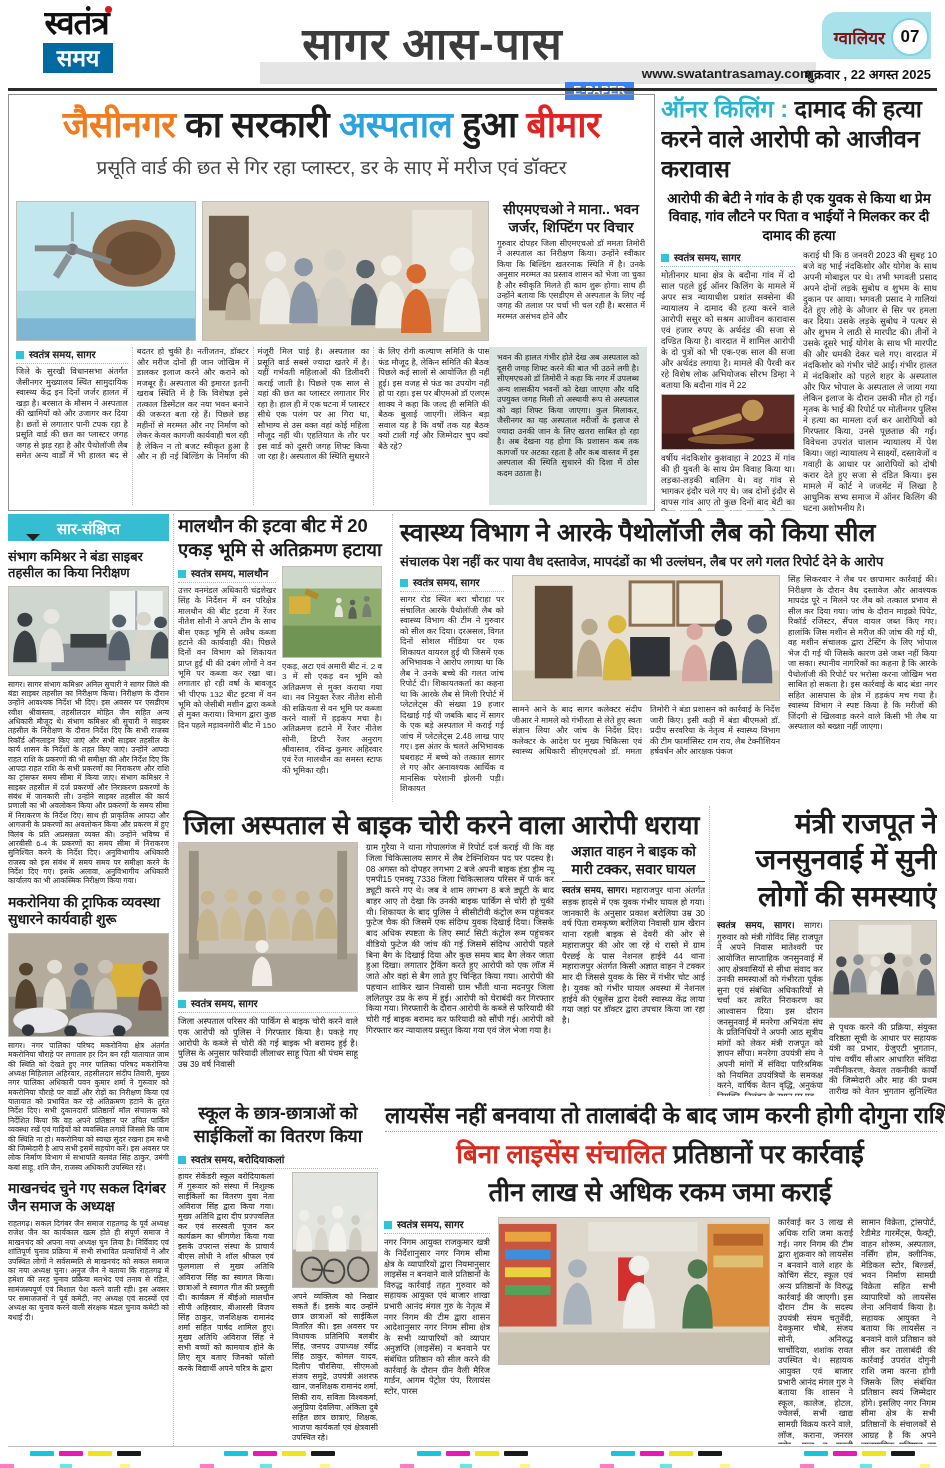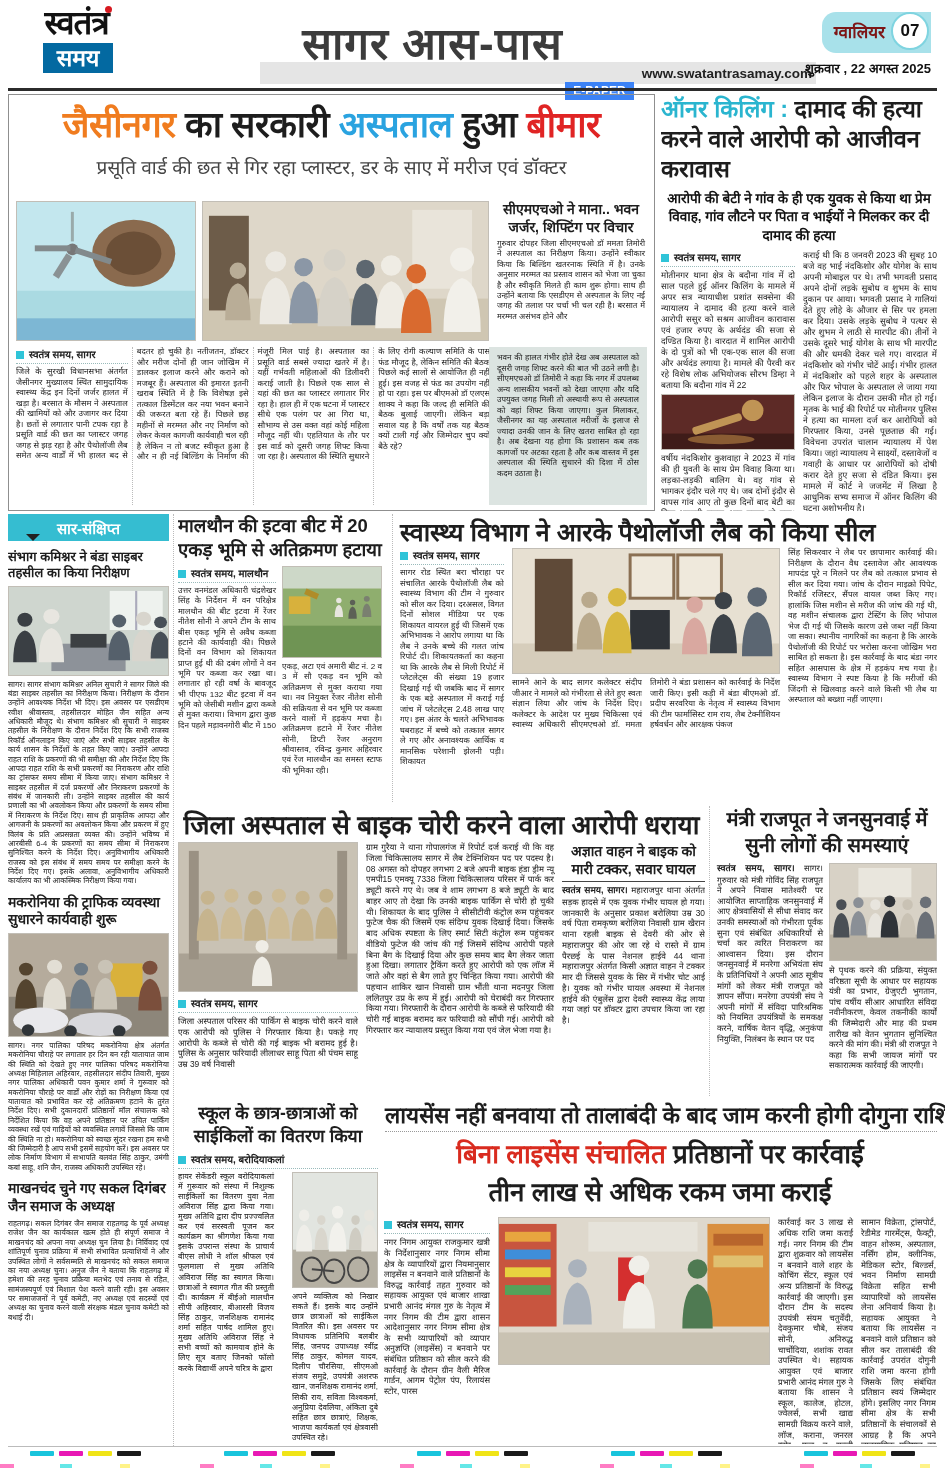--- a/index.html
+++ b/index.html
@@ -14,21 +14,21 @@
   .logo-bottom{display:inline-block;background:#0369a1;color:#fff;font-weight:bold;font-size:23px;
         padding:1px 14px;line-height:1.25;margin-top:2px;}
   .section-title{position:absolute;left:140px;right:220px;top:8px;text-align:center;
         font-size:44px;font-weight:bold;color:#3c3c3c;letter-spacing:1px;}
   .epaper-bar{position:absolute;left:252px;top:58px;width:556px;height:22px;background:#e5e5e5;
         display:flex;align-items:center;justify-content:flex-end;gap:8px;padding-right:4px;box-sizing:border-box;}
   .epaper-badge{background:#3b82f6;color:#fff;font-weight:bold;font-size:12px;padding:2px 8px;margin-top:35px;}
   .website{font-size:13.5px;font-weight:bold;color:#222;text-decoration:none;}
   .edition{position:absolute;right:6px;top:8px;width:170px;text-align:right;}
   .edition-pill{display:inline-flex;align-items:center;background:#a8e1ea;border-radius:14px 0 0 14px;
-        padding:0 2px 3px 12px;}
+        padding:6px 2px 3px 12px;}
   .edition-name{font-size:17px;font-weight:bold;color:#7d1616;margin-right:6px;}
   .page-num{display:inline-flex;align-items:center;justify-content:center;width:34px;height:34px;
         background:#fff;border:2px solid #7fd4e0;border-radius:50%;font-size:17px;font-weight:bold;color:#111;}
   .date-line{margin-top:6px;font-size:13px;font-weight:bold;color:#111;}
   .rule-top{position:absolute;left:8px;right:8px;top:88px;height:3px;background:#2b2b2b;}
   
   .byline{font-size:10px;font-weight:bold;color:#222;padding-bottom:2px;margin-bottom:3px;
         border-bottom:1px dotted #9bb;white-space:nowrap;}
   .byline::before{content:"";display:inline-block;width:8px;height:8px;background:#2fc4d8;
         margin-right:5px;vertical-align:-1px;}
@@ -97,21 +97,21 @@
   .bike-row{display:flex;gap:8px;}
   .bike-colA{width:180px;}
   .bike-ph{width:100%;height:150px;margin-bottom:4px;}
   .bike-colB{width:188px;}
   .bike-colC{flex:1;}
   .bike .body-text{font-size:8.4px;}
   .accident-hl{font-size:14px;font-weight:bold;line-height:1.3;border-bottom:1px solid #444;padding-bottom:3px;margin-bottom:3px;text-align:center;}
   
   .minister{position:absolute;left:709px;top:806px;width:228px;height:290px;overflow:hidden;
         border-left:1px dotted #bbb;padding-left:7px;box-sizing:border-box;}
-  .min-hl{font-size:20px;font-weight:bold;line-height:1.3;text-align:center;}
+  .min-hl{font-size:28px;font-weight:bold;line-height:1.3;text-align:right;}
   .min-row{display:flex;gap:6px;margin-top:5px;}
   .min-colA{width:106px;}
   .min-colB{flex:1;}
   .min-ph{width:100%;height:98px;margin-bottom:4px;}
   .minister .body-text{font-size:8.3px;}
   .inline-byline{font-size:9px;font-weight:bold;}
   
   .lic-top{position:absolute;left:385px;top:1099px;width:552px;height:32px;text-align:center;
         font-size:22.5px;font-weight:bold;border-bottom:1px dotted #999;white-space:nowrap;}
   .license{position:absolute;left:384px;top:1136px;width:552px;height:308px;overflow:hidden;}
@@ -317,20 +317,21 @@
             <use href="#sym-person" x="80" y="26" width="11" height="28" fill="#7a8070"></use>
           </svg>
         </div>
         <p class="body-text">एकड़, अटा एवं अमारी बीट नं. 2 व 3 में सौ एकड़ वन भूमि को अतिक्रमण से मुक्त कराया गया था। नव नियुक्त रेंजर नीतेश सोनी की सक्रियता से वन भूमि पर कब्जा करने वालों में हड़कंप मचा है। अतिक्रमण हटाने में रेंजर नीतेश सोनी, डिप्टी रेंजर अनुराग श्रीवास्तव, रविन्द्र कुमार अहिरवार एवं रेंज मालथौन का समस्त स्टाफ की भूमिका रही।</p>
       </div>
     </div>
   </div>
 
   <div class="pathology">
     <div class="path-hl">स्वास्थ्य विभाग ने आरके पैथोलॉजी लैब को किया सील</div>
+    <div class="path-sub">संचालक पेश नहीं कर पाया वैध दस्तावेज, मापदंडों का भी उल्लंघन, लैब पर लगे गलत रिपोर्ट देने के आरोप</div>
     <div class="path-row">
       <div class="path-colL">
         <div class="byline">स्वतंत्र समय, सागर</div>
         <p class="body-text">सागर रोड स्थित बरा चौराहा पर संचालित आरके पैथोलॉजी लैब को स्वास्थ्य विभाग की टीम ने गुरुवार को सील कर दिया। दरअसल, विगत दिनों सोशल मीडिया पर एक शिकायत वायरल हुई थी जिसमें एक अभिभावक ने आरोप लगाया था कि लैब ने उनके बच्चे की गलत जांच रिपोर्ट दी। शिकायतकर्ता का कहना था कि आरके लैब से मिली रिपोर्ट में प्लेटलेट्स की संख्या 19 हजार दिखाई गई थी जबकि बाद में सागर के एक बड़े अस्पताल में कराई गई जांच में प्लेटलेट्स 2.48 लाख पाए गए। इस अंतर के चलते अभिभावक घबराहट में बच्चे को तत्काल सागर ले गए और अनावश्यक आर्थिक व मानसिक परेशानी झेलनी पड़ी। शिकायत</p>
       </div>
       <div class="path-mid">
         <div class="ph path-ph">
           <svg class="phsvg" viewBox="0 0 268 126" preserveAspectRatio="none">
             <rect width="268" height="126" fill="#e7e0d2"></rect>
             <rect y="96" width="268" height="30" fill="#d6cdbb"></rect>

